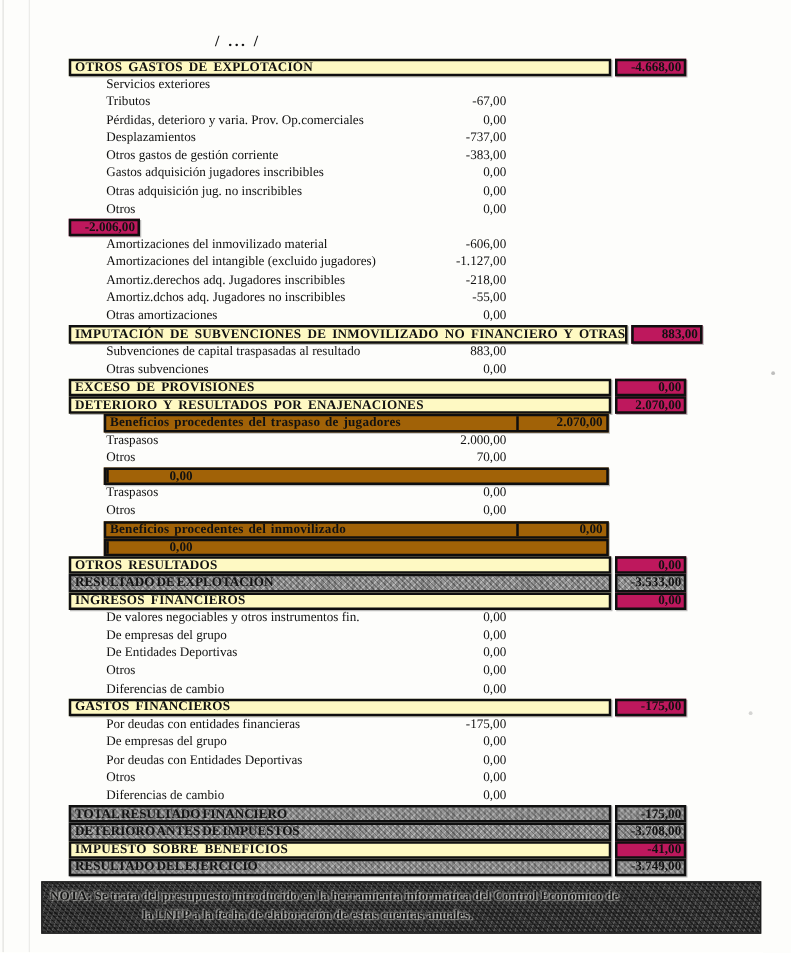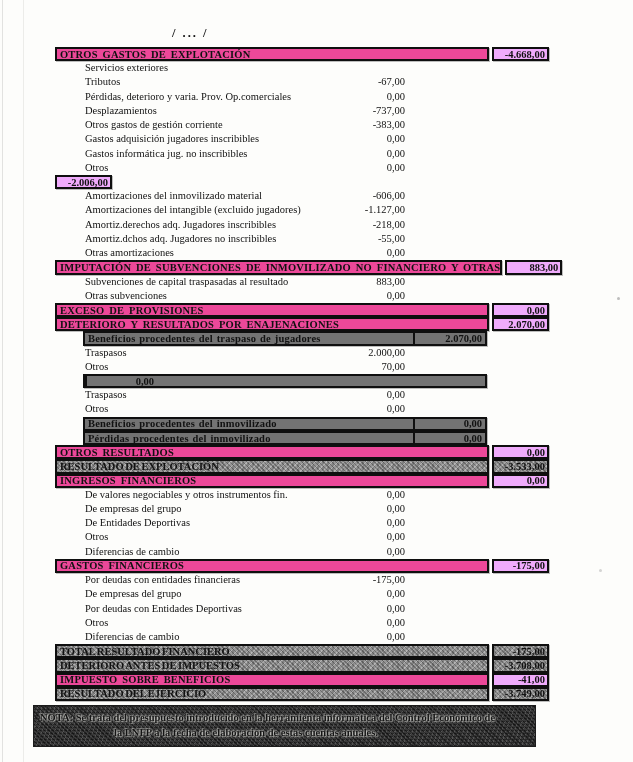--- a/index.html
+++ b/index.html
@@ -18,60 +18,60 @@
     font-size:12.5px;font-weight:bold;letter-spacing:2px;white-space:nowrap;
   }
 
   .statement{position:absolute;left:55px;top:47px;width:494px;}
   .row{position:relative;height:14.22px;font-size:10.5px;line-height:13px;white-space:nowrap;}
 
   
   .row.header{display:flex;}
   .hlabel{
     flex:1;margin-right:3px;border:2px solid var(--border-c);box-sizing:border-box;
-    background:#ec4899;font-weight:bold;padding-left:3px;
+    background:#fef9c3;font-weight:bold;padding-left:3px;
     display:flex;align-items:center;letter-spacing:.2px;word-spacing:2px;
     box-shadow:1px 1px 0 rgba(0,0,0,.25);
   }
   .hvalue{
     width:57px;flex:none;border:2px solid var(--border-c);box-sizing:border-box;
-    background:#f0abfc;font-weight:bold;padding-right:2px;
+    background:#be185d;font-weight:bold;padding-right:2px;
     display:flex;align-items:center;justify-content:flex-end;
     box-shadow:1px 1px 0 rgba(0,0,0,.25);
   }
   
   .row.shaded .hlabel,.row.shaded .hvalue{
     background-color:var(--shade);
     background-image:
       repeating-linear-gradient(45deg, rgba(0,0,0,.28) 0 1px, transparent 1px 3px),
       repeating-linear-gradient(-45deg, rgba(255,255,255,.30) 0 1px, transparent 1px 4px),
       repeating-linear-gradient(90deg, rgba(0,0,0,.14) 0 2px, transparent 2px 5px);
     letter-spacing:0;word-spacing:-1px;
   }
 
   
   .row.sub{display:block;}
   .subbox{
     display:flex;margin-left:28px;width:404px;height:100%;
-    border:2px solid var(--border-c);box-sizing:border-box;background:#737373;
+    border:2px solid var(--border-c);box-sizing:border-box;background:#a16207;
     box-shadow:1px 1px 0 rgba(0,0,0,.25);
   }
   .sublabel{flex:1;font-weight:bold;padding-left:3px;display:flex;align-items:center;letter-spacing:.2px;word-spacing:1px;}
   .subvalue{
     width:72px;flex:none;border-left:2px solid var(--border-c);box-sizing:border-box;
     font-weight:bold;display:flex;align-items:center;justify-content:flex-end;padding-right:3px;
   }
 
   
   .row.detail .dvalue{position:absolute;left:0;top:0;width:350px;height:100%;text-align:right;line-height:14.22px;}
   .row.detail .dlabel{position:absolute;left:30px;top:0;height:100%;line-height:14.22px;}
 
   
   .note{
-    position:absolute;left:33px;top:705px;width:503px;height:42px;box-sizing:border-box;
+    position:absolute;left:33px;top:705px;width:576px;height:42px;box-sizing:border-box;
     background-color:var(--note-bg);
     background-image:
       repeating-linear-gradient(45deg, rgba(0,0,0,.45) 0 1px, transparent 1px 3px),
       repeating-linear-gradient(-70deg, rgba(255,255,255,.14) 0 1px, transparent 1px 4px),
       repeating-linear-gradient(0deg, rgba(0,0,0,.3) 0 1px, transparent 1px 3px);
     border:1px solid #1c1c1c;
     font-weight:bold;font-size:10.5px;line-height:15px;padding-top:4px;
     color:#141414;
     text-shadow:0 0 2px rgba(230,230,225,.95), 1px 1px 1px rgba(220,220,215,.55), -1px -1px 1px rgba(220,220,215,.45);
     white-space:nowrap;
@@ -113,21 +113,21 @@
       <div class="row detail">
         <span class="dvalue">-383,00</span>
         <span class="dlabel">Otros gastos de gestión corriente</span>
       </div>
       <div class="row detail">
         <span class="dvalue">0,00</span>
         <span class="dlabel">Gastos adquisición jugadores inscribibles</span>
       </div>
       <div class="row detail">
         <span class="dvalue">0,00</span>
-        <span class="dlabel">Gastos informática jug. no inscribibles</span>
+        <span class="dlabel">Otras adquisición jug. no inscribibles</span>
       </div>
       <div class="row detail">
         <span class="dvalue">0,00</span>
         <span class="dlabel">Otros</span>
       </div>
       <div class="row header">
         <div class="hvalue">-2.006,00</div>
       </div>
       <div class="row detail">
         <span class="dvalue">-606,00</span>
@@ -197,21 +197,20 @@
         <span class="dlabel">Otros</span>
       </div>
       <div class="row sub">
         <div class="subbox">
           <div class="sublabel">Beneficios procedentes del inmovilizado</div>
           <div class="subvalue">0,00</div>
         </div>
       </div>
       <div class="row sub">
         <div class="subbox">
-          <div class="sublabel">Pérdidas procedentes del inmovilizado</div>
           <div class="subvalue">0,00</div>
         </div>
       </div>
       <div class="row header">
         <div class="hlabel">OTROS RESULTADOS</div>
         <div class="hvalue">0,00</div>
       </div>
       <div class="row header shaded">
         <div class="hlabel">RESULTADO DE EXPLOTACIÓN</div>
         <div class="hvalue">-3.533,00</div>

